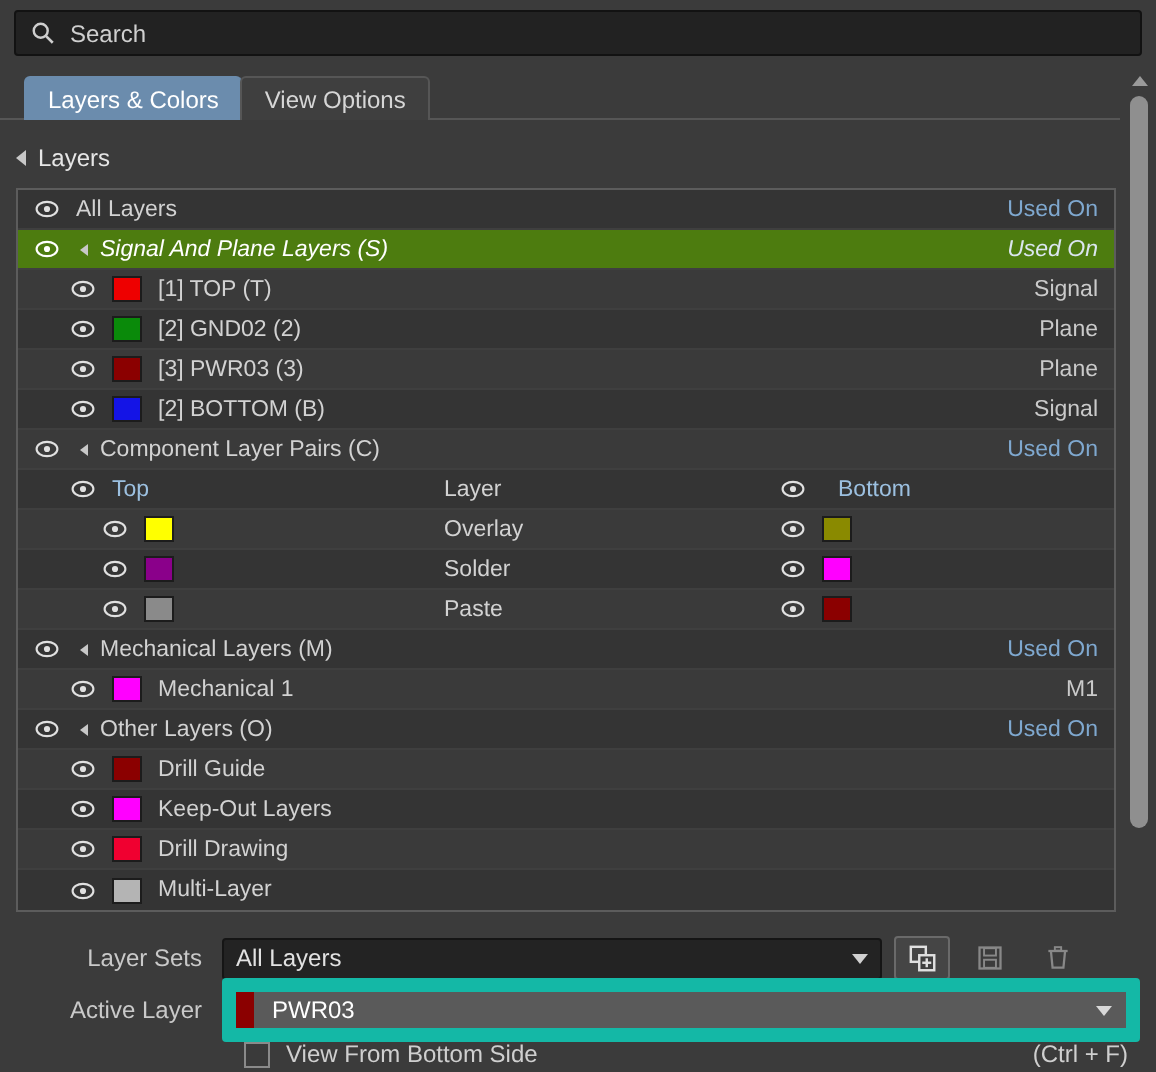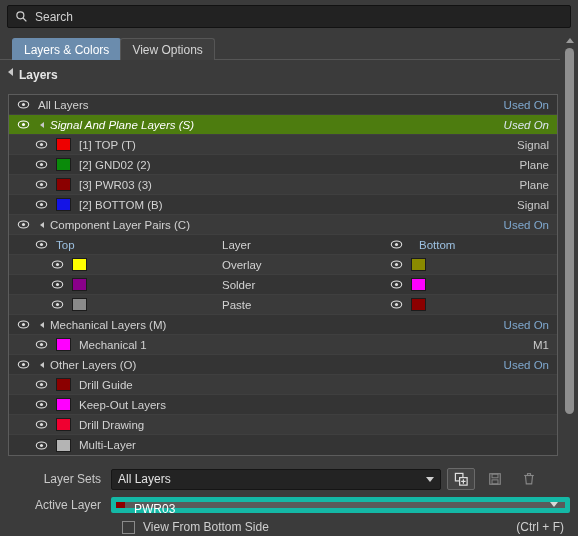--- a/index.html
+++ b/index.html
@@ -33,22 +33,22 @@
   .tab {
     height: 22px; padding: 0 11px; display: flex; align-items: center;
     font-size: 12px; border: 1px solid #565656; border-bottom: none;
     border-radius: 3px 3px 0 0; position: relative; z-index: 2;
     background: #3f3f3f; color: #d6d6d6; margin-right: -1px;
   }
   .tab.active { background: #6b8cad; color: #ffffff; border-color: #6b8cad; }
 
   
   .section-head {
-    display: flex; align-items: flex-start; height: 22px;
-    margin: 8px 0 4px 8px; font-weight: bold; font-size: 12px; color: #e6e6e6;
+    display: flex; align-items: center; height: 22px;
+    margin: 8px 0 4px 8px; font-weight: normal; font-size: 12px; color: #e6e6e6;
   }
   .tri { width: 0; height: 0; margin-right: 6px;
     border-top: 4px solid transparent; border-bottom: 4px solid transparent;
     border-right: 5px solid #c8c8c8; }
 
   
   .list-wrap { margin: 0 20px 0 8px; border: 1px solid #5c5c5c; background: #343434; }
   .row {
     display: flex; align-items: center; height: 20px;
     border-bottom: 1px solid #3f3f3f; position: relative; padding-right: 8px;
@@ -89,22 +89,22 @@
   .combo.sets { width: 330px; }
   .combo .chev { margin-left: auto; width: 0; height: 0;
     border-left: 4.5px solid transparent; border-right: 4.5px solid transparent;
     border-top: 5px solid #d0d0d0; }
   .iconbtn {
     width: 28px; height: 22px; margin-left: 6px; display: flex;
     align-items: center; justify-content: center; border-radius: 2px;
   }
   .iconbtn.on { background: #454545; border: 1px solid #6a6a6a; }
   .active-layer {
-    display: flex; height: 16px; flex: 1;
-    background: #5a5a5a; border: 5px solid #14b8a6; border-radius: 2px;
+    display: flex; align-items: center; height: 32px; flex: 1;
+    background: #5a5a5a; border: 7px solid #14b8a6; border-radius: 2px;
   }
   .al-chip { width: 9px; height: 100%; flex: 0 0 auto; }
   .al-text { padding-left: 9px; color: #ffffff; font-size: 12px; }
   .al-chev { margin-left: auto; margin-right: 7px; width: 0; height: 0;
     border-left: 4.5px solid transparent; border-right: 4.5px solid transparent;
     border-top: 5px solid #d8d8d8; }
   .chk-row { display: flex; align-items: center; height: 18px; padding-left: 114px; }
   .chkbox { width: 13px; height: 13px; background: #3a3a3a; border: 1px solid #8a8a8a; }
   .chk-label { margin-left: 8px; color: #cfcfcf; font-size: 12px; }
   .chk-short { margin-left: auto; color: #cfcfcf; font-size: 12px; padding-right: 6px; }

